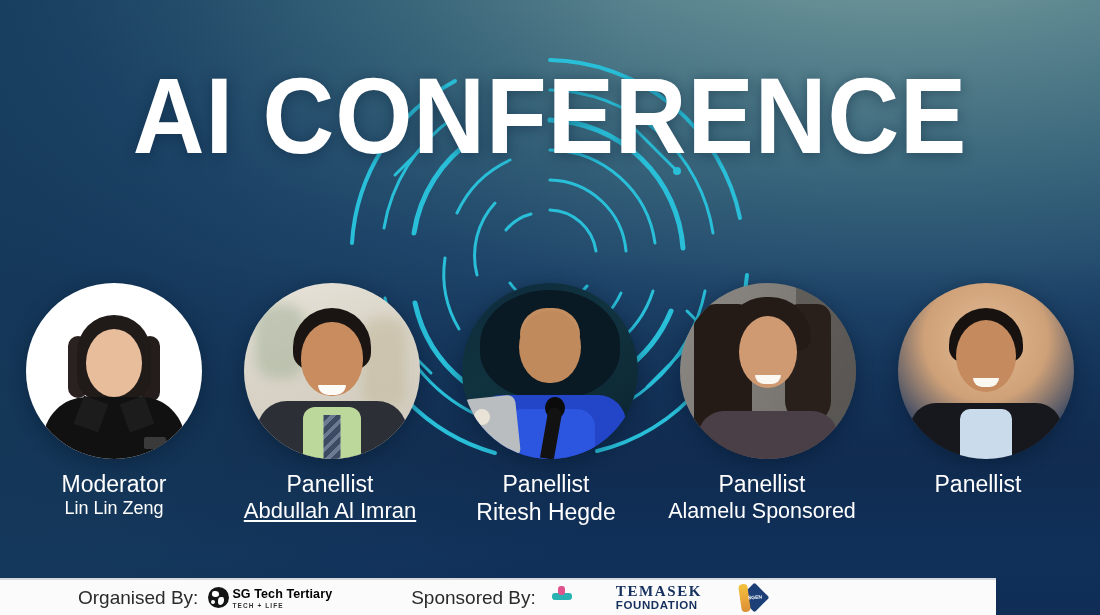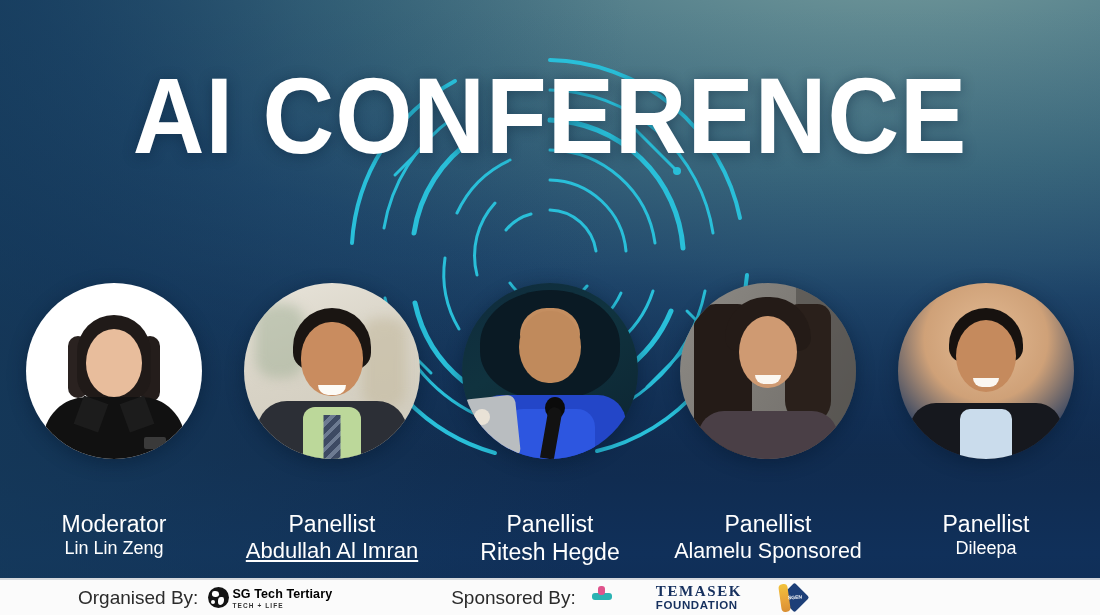--- a/index.html
+++ b/index.html
@@ -119,36 +119,35 @@
   .p5 .photo { background:radial-gradient(70% 70% at 50% 32%, #e3bb94 0%, #cfa178 50%, #15325d 100%); }
   .p5 .hair { position:absolute; left:50%; top:14%; transform:translateX(-50%); width:74px; height:54px; border-radius:38px 38px 14px 14px; background:#17120f; }
   .p5 .face { position:absolute; left:50%; top:21%; transform:translateX(-50%); width:60px; height:72px; border-radius:30px/36px; background:#c58a5d; }
   .p5 .smile { position:absolute; left:50%; top:54%; transform:translateX(-50%); width:26px; height:9px; border-radius:0 0 14px 14px; background:#fbf7f1; }
   .p5 .blazer { position:absolute; left:50%; bottom:0; transform:translateX(-50%); width:152px; height:56px; border-radius:26px 26px 0 0; background:#16181e; }
   .p5 .shirt { position:absolute; left:50%; bottom:0; transform:translateX(-50%); width:52px; height:50px; background:#cadcec; border-radius:10px 10px 0 0; }
 
   
   .labels {
     position:absolute; top:470px; left:0; width:1100px;
-    display:flex; justify-content:space-between; padding:0 6px;margin-top:40px;
+    display:flex; justify-content:flex-start; padding:0 6px;
   }
   .label { width:216px; text-align:center; color:#ffffff; }
   .role { font-size:23px; line-height:1.22; }
   .pname { font-size:23px; line-height:1.22; white-space:nowrap; }
   .l1 .pname, .l5 .pname { font-size:18px; }
   .l2 .pname { font-size:22px;text-decoration:underline; }
   .l4 .pname { font-size:21.5px; }
 
   
   .footer {
-    position:absolute; left:0; bottom:0; width:1100px; height:37px;
+    position:absolute; left:0; bottom:0; width:996px; height:37px;
     background:#fbfbfb;
     display:flex; align-items:center;
     border-top:2px solid #d5d8dc;
-    gap:40px;
   }
   .foot-group { display:flex; align-items:center; }
   .org-group { margin-left:78px; }
   .foot-label { font-size:19px; color:#2b2b2b; }
   .sgtt { display:flex; align-items:center; margin-left:10px; }
   .globe { width:21px; height:21px; border-radius:50%; background:#141414; position:relative; overflow:hidden; }
   .globe .land1 { position:absolute; left:4px; top:4px; width:7px; height:6px; background:#ffffff; border-radius:40% 60% 50% 50%; }
   .globe .land2 { position:absolute; left:10px; top:10px; width:6px; height:8px; background:#ffffff; border-radius:50% 30% 60% 40%; }
   .globe .land3 { position:absolute; left:3px; top:13px; width:4px; height:4px; background:#ffffff; border-radius:50%; }
   .sgtt-text { margin-left:3px; line-height:1; }
@@ -327,21 +326,20 @@
     <div class="label l3">
       <div class="role">Panellist</div>
       <div class="pname">Ritesh Hegde</div>
     </div>
     <div class="label l4">
       <div class="role">Panellist</div>
       <div class="pname">Alamelu Sponsored</div>
     </div>
     <div class="label l5">
       <div class="role">Panellist</div>
-      <div class="pname">Dileepa</div>
     </div>
   </div>
 
   <div class="footer">
 
     <div class="foot-group org-group">
       <span class="foot-label">Organised By:</span>
       <span class="sgtt">
         <span class="globe">
           <span class="land1"></span>

